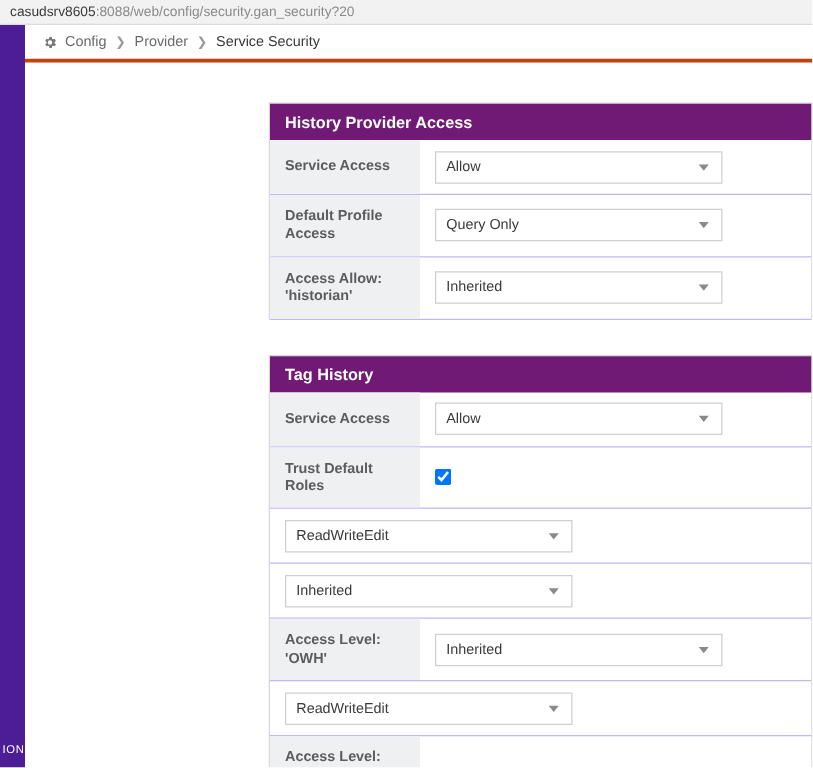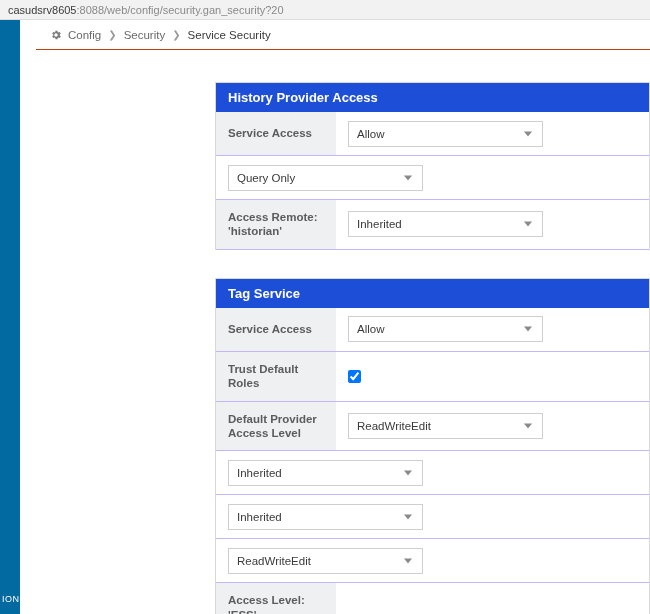--- a/index.html
+++ b/index.html
@@ -18,65 +18,64 @@
   border-bottom: 1px solid #dcdcdc;
   padding: 2px 8px;
   font-size: 11px;
   color: #8a8a8a;
   line-height: 16px;
 }
 .url-bar .host { color: #3a3a3a; }
 .shell { display: flex; height: 594px; }
 .leftbar {
   width: 20px;
-  background: #0369a1;
+  background: #4c1d95;
   position: relative;
 }
 .leftbar-label {
   position: absolute;
   bottom: 10px;
   left: 2px;
   color: #ffffff;
   font-size: 9px;
   letter-spacing: 0.5px;
 }
 .main {
   flex: 1;
   background: #ffffff;
   overflow: hidden;
 }
 .breadcrumb-row {
   height: 30px;
-  border-bottom: 1px solid #c2410c;
+  border-bottom: 3px solid #c2410c;
   display: flex;
   align-items: center;
   padding: 0 14px;
   font-size: 11.5px;
   color: #6a6a6a;
-  margin-left: 16px;
 }
 .gear {
   width: 12px; height: 12px;
   margin-right: 6px;
   fill: #7a7a7a;
 }
 .breadcrumb-row a { color: #6a6a6a; text-decoration: none; }
 .breadcrumb-row .sep { margin: 0 7px; color: #9a9a9a; font-size: 10px; }
 .breadcrumb-row .current { color: #3a3a3a; font-weight: normal; }
 .content {
   padding-left: 195px;
   padding-top: 32px;
 }
 .panel {
   border: 1px solid #d8d8d8;
   border-bottom: none;
   margin-bottom: 28px;
 }
 .panel-header {
-  background: #1d4ed8;
+  background: #701a75;
   color: #ffffff;
   font-weight: bold;
   font-size: 13px;
   padding: 7px 12px;
 }
 .row {
   display: flex;
   border-bottom: 1px solid #c4b5fd;
   min-height: 44px;
 }
@@ -91,21 +90,21 @@
   display: flex;
   align-items: center;
 }
 .row-control {
   flex: 1;
   padding: 8px 12px;
   display: flex;
   align-items: center;
 }
 .select {
-  width: 195px;
+  width: 230px;
   height: 26px;
   border: 1px solid #cfcfcf;
   background: #ffffff;
   display: flex;
   align-items: center;
   padding: 0 8px;
   font-size: 11.5px;
   color: #3a3a3a;
   position: relative;
   cursor: pointer;
@@ -136,92 +135,93 @@
   <div class="leftbar">
     <div class="leftbar-label">ION</div>
   </div>
   <div class="main">
     <div class="breadcrumb-row">
       <svg class="gear" viewBox="0 0 24 24">
           <path d="M19.4 13l.1-1-.1-1 2.1-1.6-2-3.5-2.5 1a7 7 0 0 0-1.7-1l-.4-2.6h-4l-.4 2.6a7 7 0 0 0-1.7 1l-2.5-1-2 3.5L6.5 11l-.1 1 .1 1-2.1 1.6 2 3.5 2.5-1a7 7 0 0 0 1.7 1l.4 2.6h4l.4-2.6a7 7 0 0 0 1.7-1l2.5 1 2-3.5L19.4 13zM12 15.5A3.5 3.5 0 1 1 15.5 12 3.5 3.5 0 0 1 12 15.5z"></path>
         </svg>
       <a href="#">Config</a>
       <span class="sep">❯</span>
-      <a href="#">Security</a>
+      <a href="#">Provider</a>
       <span class="sep">❯</span>
       <span class="current">Service Security</span>
     </div>
 
     <div class="content">
 
       <div class="panel">
         <div class="panel-header">History Provider Access</div>
         <div class="row">
           <div class="row-label">Service Access</div>
           <div class="row-control">
             <div class="select">
               <span>Allow</span>
               <span class="caret"></span>
             </div>
           </div>
         </div>
         <div class="row">
+          <div class="row-label">Default Profile Access</div>
           <div class="row-control">
             <div class="select">
               <span>Query Only</span>
               <span class="caret"></span>
             </div>
           </div>
         </div>
         <div class="row">
-          <div class="row-label">Access Remote: 'historian'</div>
+          <div class="row-label">Access Allow: 'historian'</div>
           <div class="row-control">
             <div class="select">
               <span>Inherited</span>
               <span class="caret"></span>
             </div>
           </div>
         </div>
       </div>
 
       <div class="panel">
-        <div class="panel-header">Tag Service</div>
+        <div class="panel-header">Tag History</div>
         <div class="row">
           <div class="row-label">Service Access</div>
           <div class="row-control">
             <div class="select">
               <span>Allow</span>
               <span class="caret"></span>
             </div>
           </div>
         </div>
         <div class="row">
           <div class="row-label">Trust Default Roles</div>
           <div class="row-control">
             <input type="checkbox" class="checkbox" checked="" style="">
           </div>
         </div>
         <div class="row">
-          <div class="row-label">Default Provider Access Level</div>
           <div class="row-control">
             <div class="select">
               <span>ReadWriteEdit</span>
               <span class="caret"></span>
             </div>
           </div>
         </div>
         <div class="row">
           <div class="row-control">
             <div class="select">
               <span>Inherited</span>
               <span class="caret"></span>
             </div>
           </div>
         </div>
         <div class="row">
+          <div class="row-label">Access Level: 'OWH'</div>
           <div class="row-control">
             <div class="select">
               <span>Inherited</span>
               <span class="caret"></span>
             </div>
           </div>
         </div>
         <div class="row">
           <div class="row-control">
             <div class="select">

